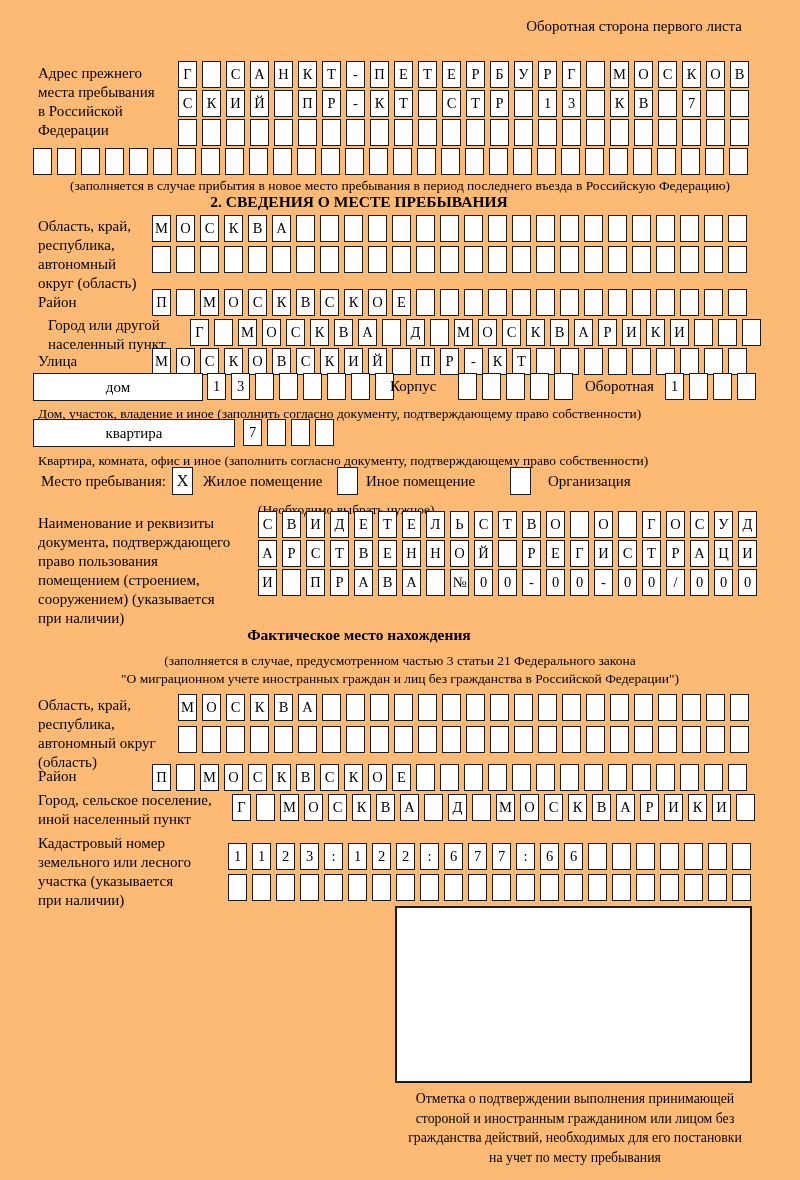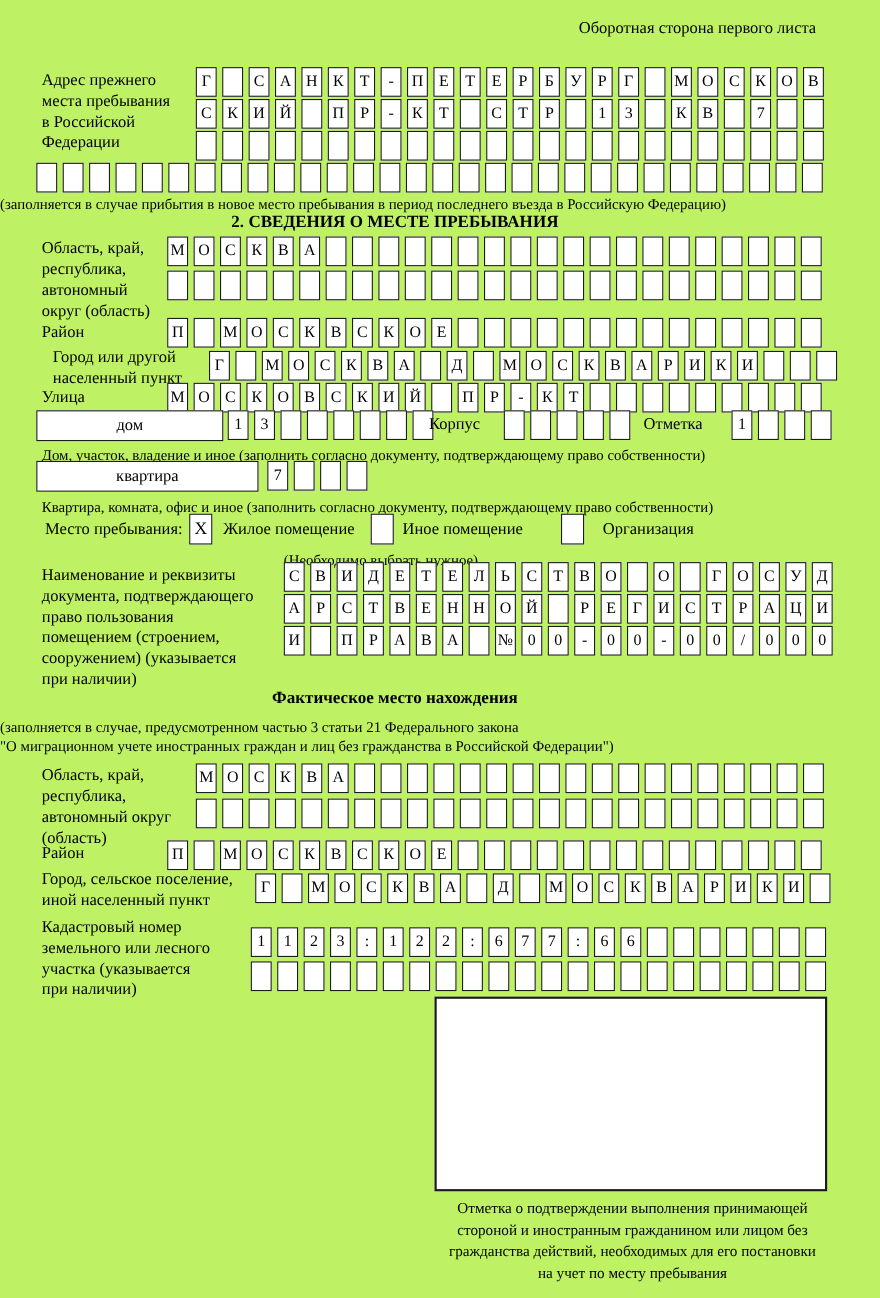--- a/index.html
+++ b/index.html
@@ -1,22 +1,22 @@
 <!DOCTYPE html>
 <html><head>
 <meta charset="utf-8">
 <style>
   html,body { margin:0; padding:0; background:#ffffff; }
   body { width:800px; height:1180px; font-family:"Liberation Serif", serif; color:#000; }
-  .page { position:relative; width:800px; height:1180px; background:#bef264; overflow:hidden; }
+  .page { position:relative; width:800px; height:1180px; background:#fdba74; overflow:hidden; }
   .abs { position:absolute; }
   .label { font-size:15px; line-height:19px; white-space:pre-line; }
   .title { font-weight:bold; font-size:15.5px; text-align:center; width:718px; left:0; }
   .caption { font-size:13.5px; line-height:17px; }
-  .center { width:800px; left:0; }
+  .center { text-align:center; width:800px; left:0; }
   .cells { display:flex; gap:5px; }
   .cell {
     box-sizing:border-box; width:19px; height:27px; flex:0 0 19px;
     border:1.6px solid #1c1c1c; background:#fff;
     display:flex; align-items:center; justify-content:center;
     font-size:14.5px; font-family:"Liberation Serif", serif;
   }
   .cb .cell { width:21px; height:28px; flex:0 0 21px; font-size:16px; }
   .bigbox {
     box-sizing:border-box; border:1.8px solid #1c1c1c; background:#fff;
@@ -308,21 +308,21 @@
       <span class="cell"></span>
     </div>
   <div class="abs label" style="left:390px; top:377px;">Корпус</div>
   <div class="abs cells" style="left:458px; top:373px;">
       <span class="cell"></span>
       <span class="cell"></span>
       <span class="cell"></span>
       <span class="cell"></span>
       <span class="cell"></span>
     </div>
-  <div class="abs label" style="left:585px; top:377px;">Отметка</div>
+  <div class="abs label" style="left:585px; top:377px;">Оборотная</div>
   <div class="abs cells" style="left:665px; top:373px;">
       <span class="cell">1</span>
       <span class="cell"></span>
       <span class="cell"></span>
       <span class="cell"></span>
     </div>
   <div class="abs caption" style="left:38px; top:405px;font-family:Liberation Serif, serif;">Дом, участок, владение и иное (заполнить согласно документу, подтверждающему право собственности)</div>
 
   <div class="abs bigbox" style="left:33px; top:419px; width:202px; height:28px;">квартира</div>
   <div class="abs cells" style="left:243px; top:419px;">

